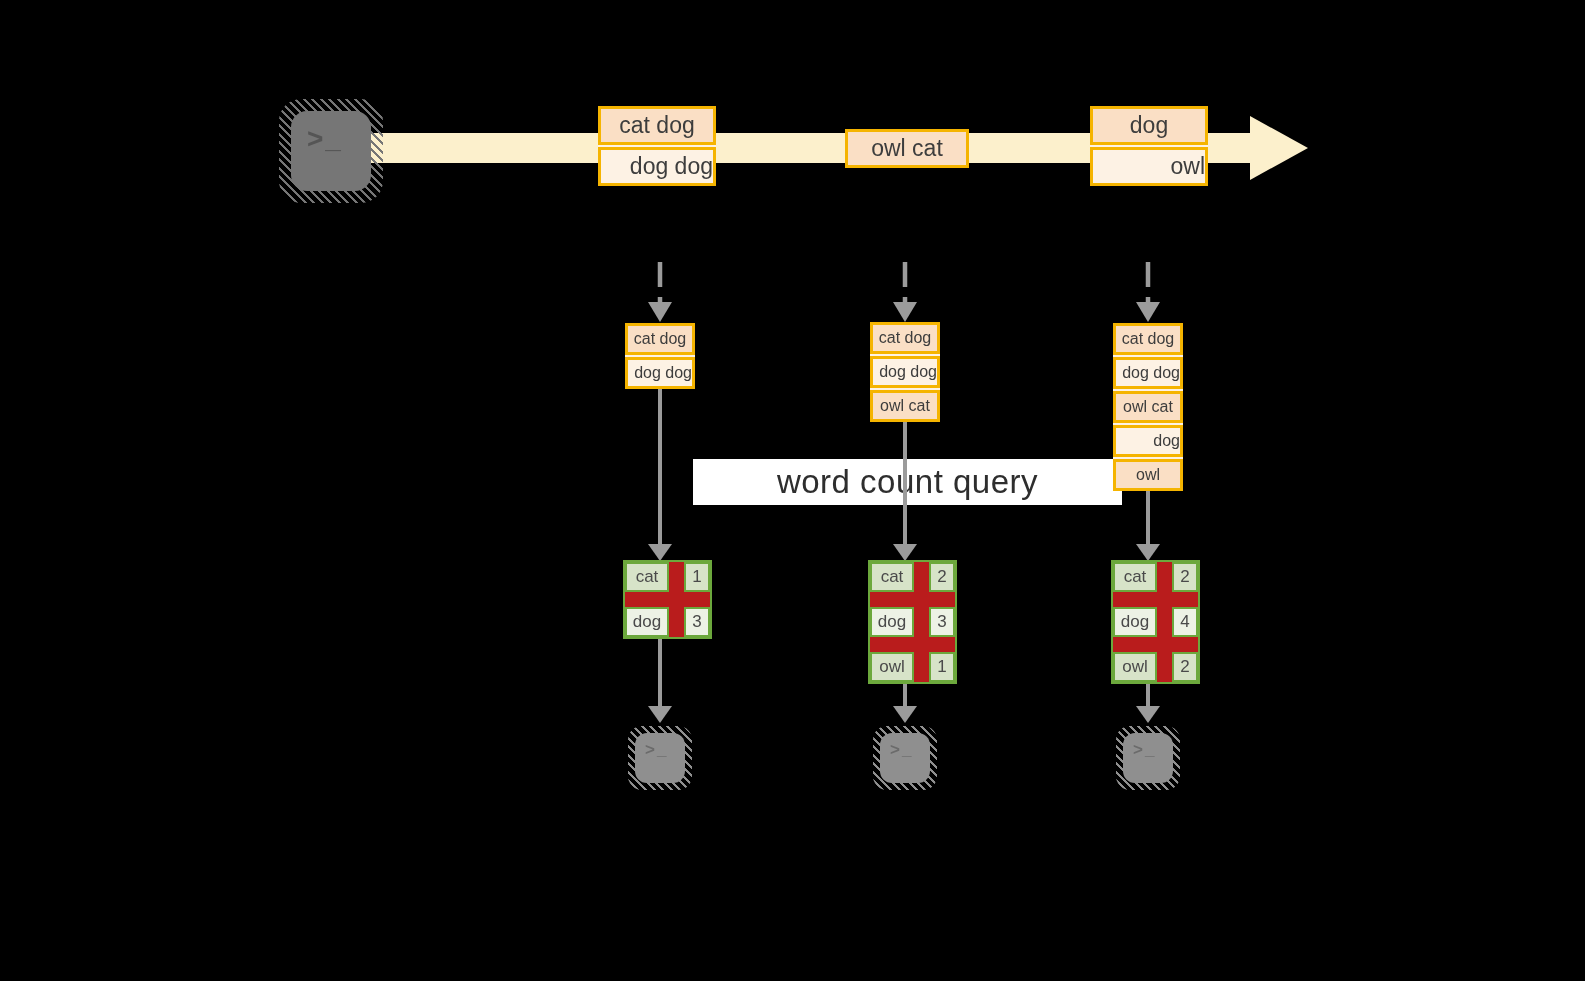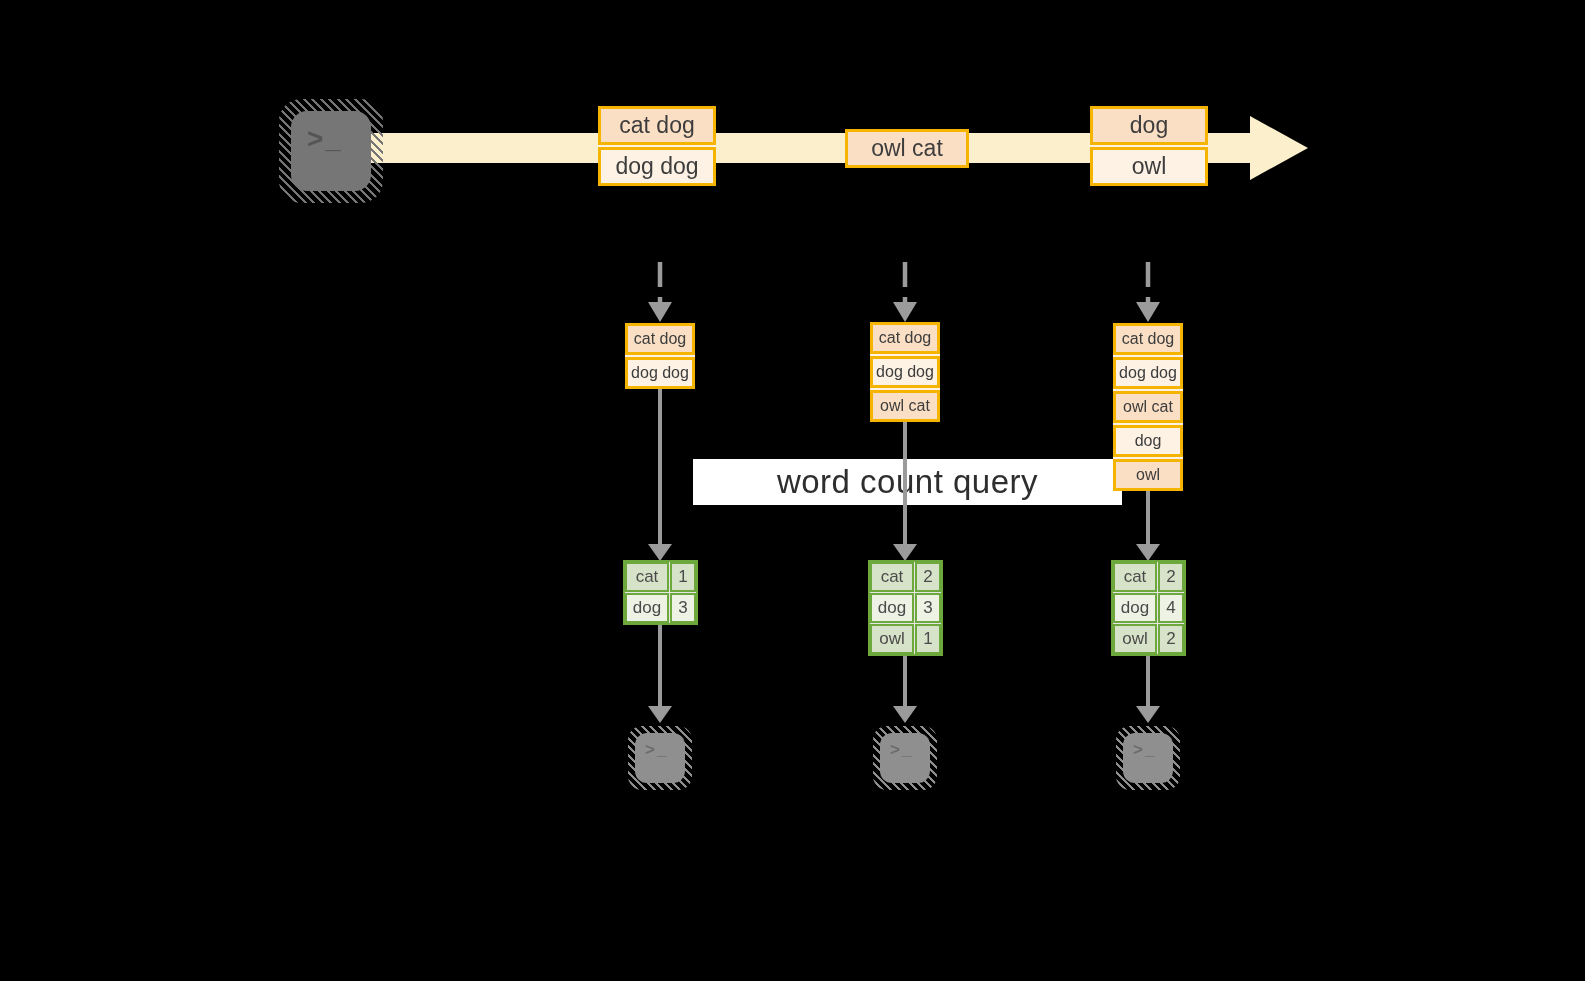--- a/index.html
+++ b/index.html
@@ -22,41 +22,41 @@
   
   .band{position:absolute;left:370px;top:133px;width:880px;height:30px;background:var(--band);z-index:1;}
   .band-head{position:absolute;left:1250px;top:116px;width:0;height:0;z-index:1;
     border-top:32px solid transparent;border-bottom:32px solid transparent;border-left:58px solid var(--band);}
   
   .cell-stack{position:absolute;display:flex;flex-direction:column;gap:2px;background:var(--cream);z-index:3;}
   .record{border:3px solid var(--orange);height:33px;line-height:33px;text-align:center;
     font-size:23px;color:var(--ink);}
   .buf{border:3px solid var(--orange);height:26px;line-height:26px;text-align:center;
     font-size:16px;color:var(--ink);}
-  .peach{background:var(--peach);} .cream{background:var(--cream);}
+  .peach{background:var(--peach);} .cream{background:var(--cream);text-align:right;}
   .w-wide{width:112px;} .w-single{width:118px;} .w-buf{width:64px;}
   
   .term{position:absolute;z-index:3;border-radius:22px;
     background:repeating-linear-gradient(45deg, #767676 0 2px, transparent 2px 6px);}
   .term .face{position:absolute;background:#767676;border-radius:16px;}
   .term.small{background:repeating-linear-gradient(45deg, #8F8F8F 0 2px, transparent 2px 6px);border-radius:14px;}
   .term.small .face{background:#8F8F8F;border-radius:12px;}
   .term.big{width:104px;height:104px;} .term.big .face{inset:12px;}
   .term.small{width:64px;height:64px;} .term.small .face{inset:7px;}
   .prompt{position:absolute;font-weight:700;color:#555555;letter-spacing:2px;}
   .term.big .prompt{top:12px;left:16px;font-size:28px;}
   .term.small .prompt{top:7px;left:10px;font-size:17px;color:#6B6B6B;}
   
   .vline{position:absolute;width:4px;background:var(--line);z-index:2;}
   .ahead{position:absolute;width:0;height:0;z-index:2;
     border-left:12px solid transparent;border-right:12px solid transparent;border-top:17px solid var(--line);}
   .dasharrow{position:absolute;z-index:2;}
   
-  .counts{position:absolute;display:grid;grid-template-columns:44px 26px;gap:1px;
-    background:#e5e5e5;border:2px solid var(--green);z-index:3;}
+  .counts{position:absolute;display:grid;grid-template-columns:44px 26px;gap:15px;
+    background:#b91c1c;border:2px solid var(--green);z-index:3;}
   .gcell{border:2px solid var(--green);height:26px;line-height:26px;text-align:center;
     font-size:17px;color:var(--gink);}
   .gdark{background:var(--gdark);} .glight{background:var(--glight);}
   
   .banner{position:absolute;left:693px;top:459px;width:429px;height:46px;background:#FFFFFF;z-index:1;
     display:flex;align-items:center;justify-content:center;}
   .banner span{font-size:33px;font-weight:300;color:#2E2E2E;letter-spacing:0.5px;}
 </style>
 </head>
 <body>

